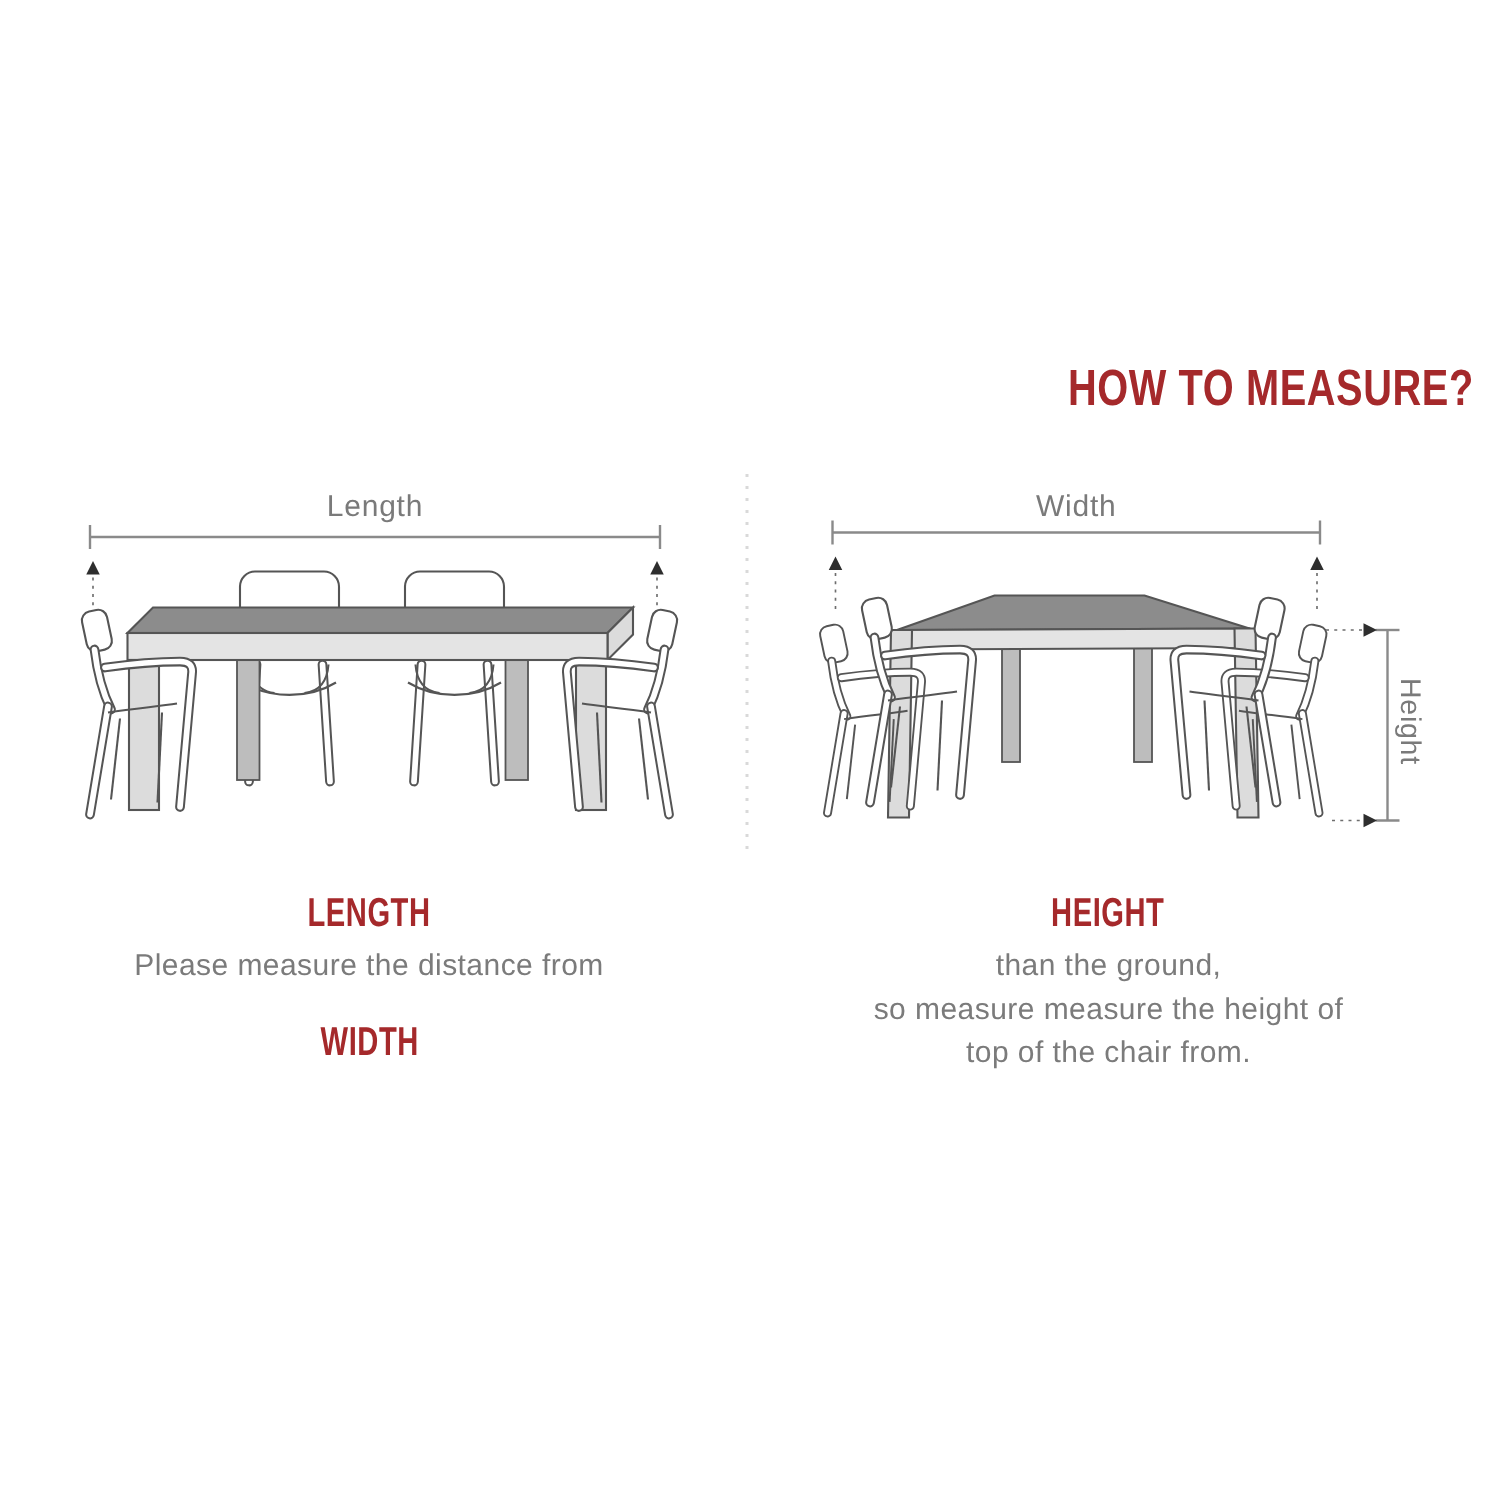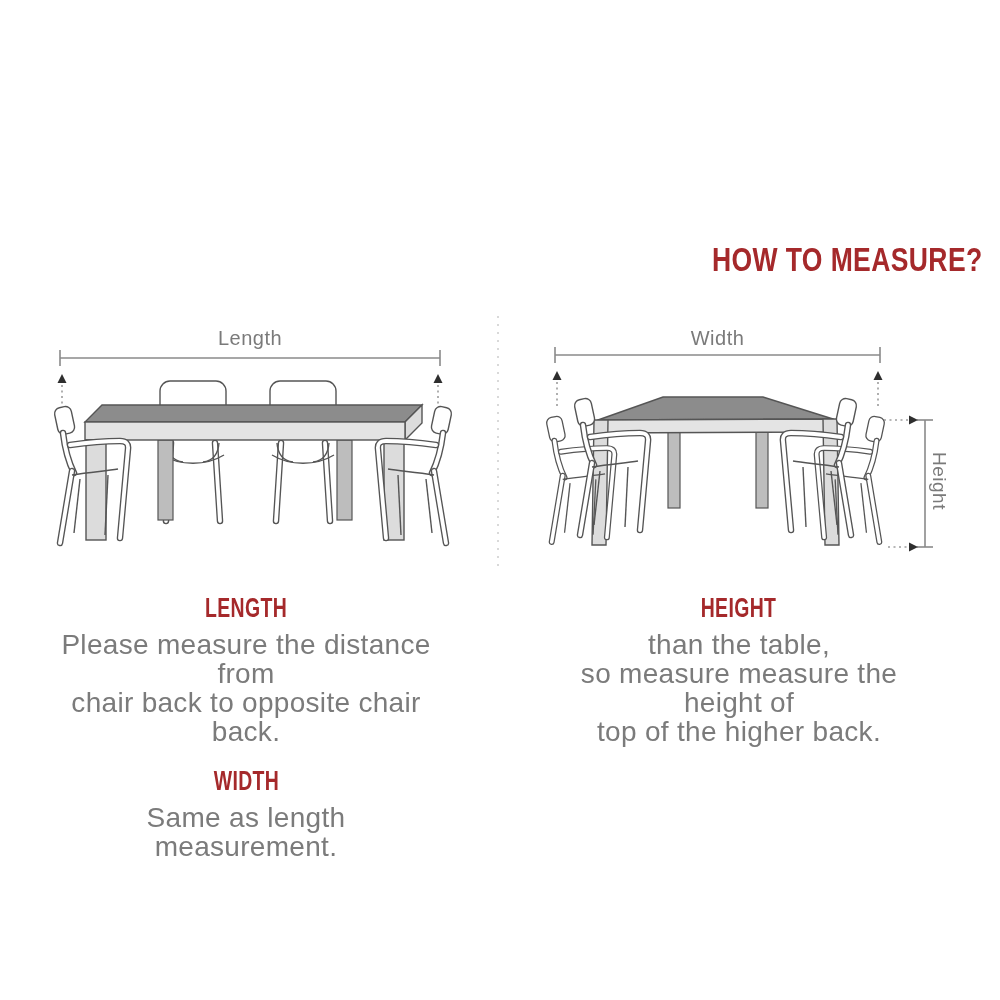--- a/index.html
+++ b/index.html
@@ -44,21 +44,21 @@
   .col-left  { left:52px;  top:593px; width:388px; }
   .col-right { left:543px; top:593px; width:392px; }
   .section-heading {
     display:inline-block;
     color:#A5292B; font-weight:bold; font-size:27px; line-height:30px;
     transform:scaleX(0.72); transform-origin:center;
     letter-spacing:0.5px; margin-bottom:7px;
   }
   .heading-row { height:30px; margin-bottom:7px; }
   .heading-row .section-heading { margin-bottom:0; }
-  .body-line { font-size:28px; line-height:29px; letter-spacing:0.3px; }
+  .body-line { font-size:20px; line-height:29px; letter-spacing:0.3px; }
   .gap { height:20px; }
 
   
   .m-line  { stroke:#8a8a8a; stroke-width:1.6; }
   .dash    { stroke:#6e6e6e; stroke-width:1.1; stroke-dasharray:2 3.5; fill:none; }
   .arrow   { fill:#2e2e2e; }
   .outline { fill:#ffffff; stroke:#555555; stroke-width:1.4; }
   .tabletop{ fill:#8c8c8c; stroke:#555555; stroke-width:1.4; }
   .apron   { fill:#e4e4e4; stroke:#555555; stroke-width:1.4; }
   .leg     { fill:#dcdcdc; stroke:#555555; stroke-width:1.4; }
@@ -187,28 +187,26 @@
     <line class="dash" x1="348" y1="232" x2="368" y2="232"></line>
     <path class="arrow" d="M378,232 l-9,-4.5 v9 z"></path>
   </g>
 </svg>
 
 <div class="abs text-col col-left">
   <div class="heading-row">
     <span class="section-heading">LENGTH</span>
   </div>
   <div class="body-line">Please measure the distance from</div>
-  <div class="body-line">chair back to opposite chair back.</div>
   <div class="gap"></div>
   <div class="heading-row">
     <span class="section-heading">WIDTH</span>
   </div>
-  <div class="body-line">Same as length measurement.</div>
 </div>
 
 <div class="abs text-col col-right">
   <div class="heading-row">
     <span class="section-heading">HEIGHT</span>
   </div>
-  <div class="body-line">than the table,</div>
+  <div class="body-line">than the ground,</div>
   <div class="body-line">so measure measure the height of</div>
-  <div class="body-line">top of the higher back.</div>
+  <div class="body-line">top of the chair from.</div>
 </div>
 
 </body></html>

